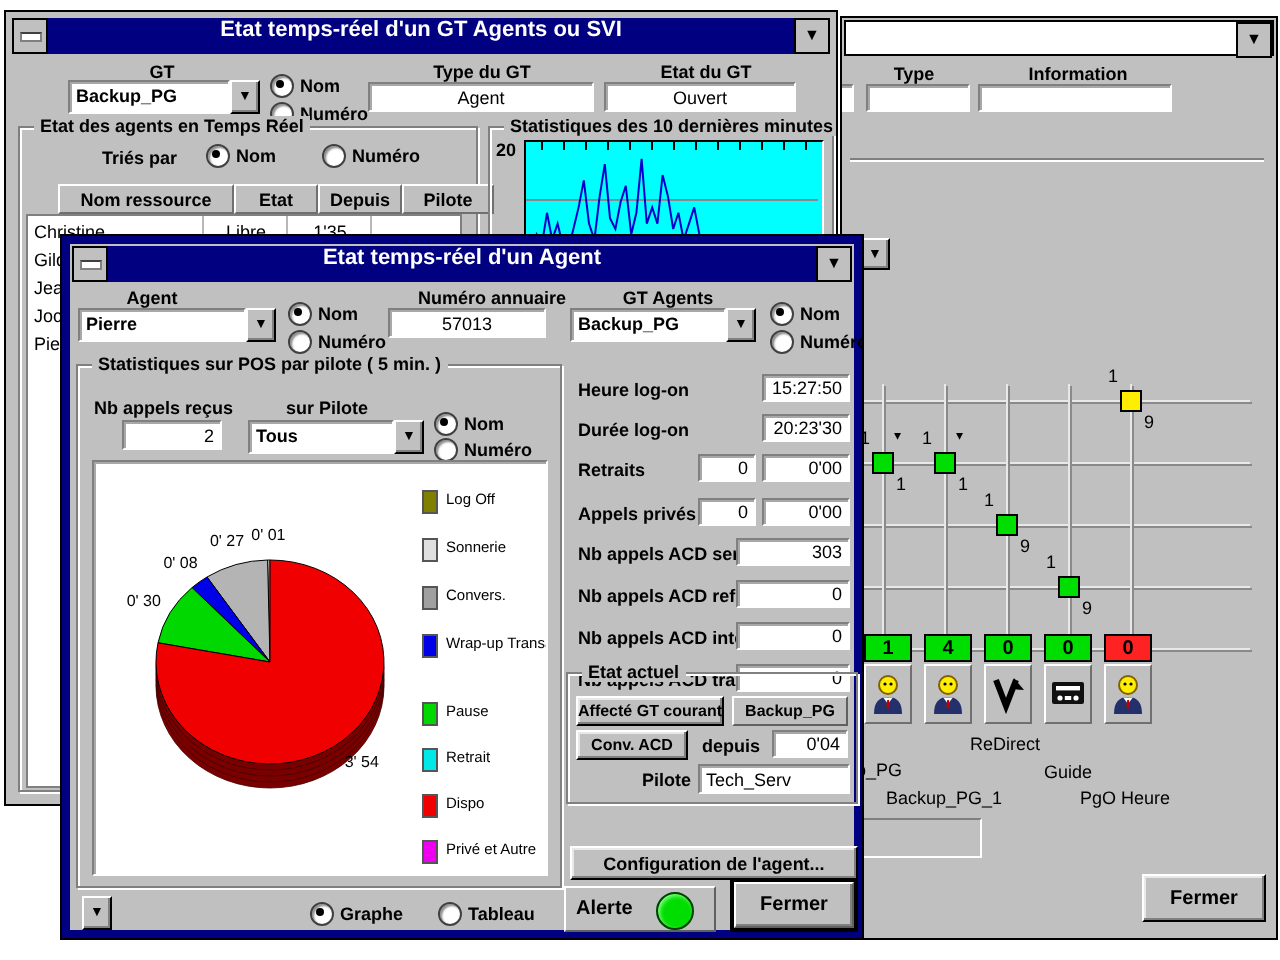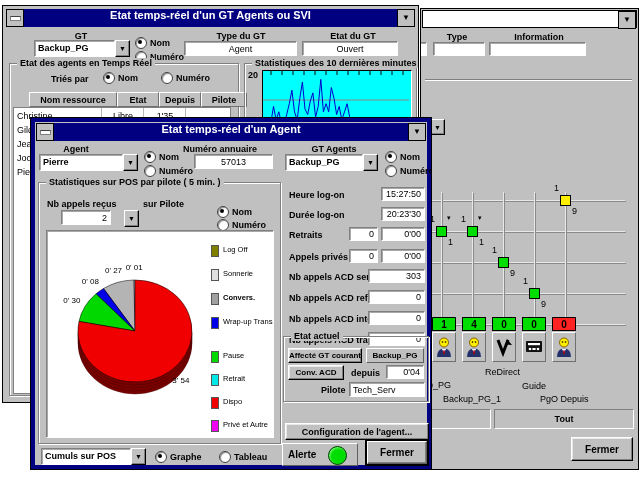--- a/index.html
+++ b/index.html
@@ -173,26 +173,23 @@
             <path d="M9.6 14 h0.9 l0.4 3.4 -0.9 1 -0.8 -1 z" fill="#c00000"></path>
           </svg>
         </div>
       </div>
     </div>
   <div id="w2names" style="position:absolute;inset:0;">
       <div class="mlab" style="left: 64px; top: 358px;">ReDirect</div>
       <div class="mlab" style="left: -18px; top: 371px;">Backup_PG</div>
       <div class="mlab" style="left: 101px; top: 372px;">Guide</div>
       <div class="mlab" style="left: 22px; top: 385px;">Backup_PG_1</div>
-      <div class="mlab" style="left: 119px; top: 385px;">PgO Depuis</div>
+      <div class="mlab" style="left: 119px; top: 385px;">PgO Heure</div>
     </div>
   <span class="sunkseg" style="left:2px;top:400px;width:68px;height:20px;"></span>
-  <span class="sunkseg" style="left:73px;top:400px;width:140px;height:20px;">
-    <b>Tout</b>
-  </span>
   <span class="btn" style="left:150px;top:428px;width:62px;height:24px;font-size:10px;">Fermer</span>
 </div>
 
 <div class="win" id="win1" style="left:2px;top:5px;width:417px;height:398px;z-index:2;overflow:hidden;">
   <div class="tb" style="left:3px;right:3px;top:3px;">
     <span class="tbtn">
         <span class="sysglyph"></span>
       </span>
     <span class="ttl">Etat temps-réel d'un GT Agents ou SVI</span>
     <span class="tbtn">
@@ -313,21 +310,21 @@
       <i class="ca">▼</i>
   </span>
   <span class="radio sel" style="left:113px;top:33px;">
       <i></i>
       <b>Nom</b>
     </span>
   <span class="radio" style="left:113px;top:47px;">
       <i></i>
       <b>Numéro</b>
     </span>
-  <span class="lbl" style="left:152px;top:26px;width:100px;text-align:left;">Numéro annuaire</span>
+  <span class="lbl" style="left:152px;top:26px;width:100px;text-align:right;">Numéro annuaire</span>
   <span class="fld ctr" style="left:163px;top:36px;width:79px;height:15px;">57013</span>
   <span class="lbl" style="left:258px;top:26px;width:90px;text-align:center;">GT Agents</span>
   <span class="combo" style="left:254px;top:36px;width:93px;height:17px;">
     <b class="cv">Backup_PG</b>
       <i class="ca">▼</i>
   </span>
   <span class="radio sel" style="left:354px;top:33px;">
       <i></i>
       <b>Nom</b>
     </span>
@@ -336,20 +333,21 @@
       <b>Numéro</b>
     </span>
 
   <div class="grp" style="left:7px;top:64px;width:243px;height:262px;">
     <span class="gt">Statistiques sur POS par pilote ( 5 min. )</span>
   </div>
   <span class="lbl" style="left:16px;top:81px;">Nb appels reçus</span>
   <span class="fld rgt" style="left:30px;top:92px;width:50px;height:15px;">2</span>
   <span class="lbl" style="left:112px;top:81px;">sur Pilote</span>
   <span class="combo" style="left:93px;top:92px;width:88px;height:17px;">
+    <b class="cv">Tous</b>
       <i class="ca">▼</i>
   </span>
   <span class="radio sel" style="left:186px;top:88px;">
       <i></i>
       <b>Nom</b>
     </span>
   <span class="radio" style="left:186px;top:101px;">
       <i></i>
       <b>Numéro</b>
     </span>
@@ -373,21 +371,21 @@
       </svg>
     <div id="pielegend" style="position:absolute;left:164px;top:10px;width:62px;height:196px;">
         <div class="legend-item" style="top: 4px; left: 0px;">
           <div class="sw" style="background: rgb(128, 128, 0);"></div>
           <span>Log Off</span>
         </div>
         <div class="legend-item" style="top: 28px; left: 0px;">
           <div class="sw" style="background: rgb(224, 224, 224);"></div>
           <span>Sonnerie</span>
         </div>
-        <div class="legend-item" style="top: 52px; left: 0px; font-weight: bold;">
+        <div class="legend-item" style="top: 52px; left: 0px;">
           <div class="sw" style="background: rgb(160, 160, 160);"></div>
           <span>Convers.</span>
         </div>
         <div class="legend-item" style="top: 76px; left: 0px;">
           <div class="sw" style="background: rgb(0, 0, 232);"></div>
           <span>Wrap-up Transaction</span>
         </div>
         <div class="legend-item" style="top: 110px; left: 0px;">
           <div class="sw" style="background: rgb(0, 216, 0);"></div>
           <span>Pause</span>
@@ -401,21 +399,20 @@
           <span>Dispo</span>
         </div>
         <div class="legend-item" style="top: 179px; left: 0px;">
           <div class="sw" style="background: rgb(240, 0, 240);"></div>
           <span>Privé et Autre</span>
         </div>
       </div>
   </div>
 
   <span class="combo" style="left:10px;top:330px;width:105px;height:17px;">
-    <b class="cv">Cumuls sur POS</b>
       <i class="ca">▼</i>
   </span>
   <span class="radio sel" style="left:124px;top:333px;">
       <i></i>
       <b>Graphe</b>
     </span>
   <span class="radio" style="left:188px;top:333px;">
       <i></i>
       <b>Tableau</b>
     </span>

